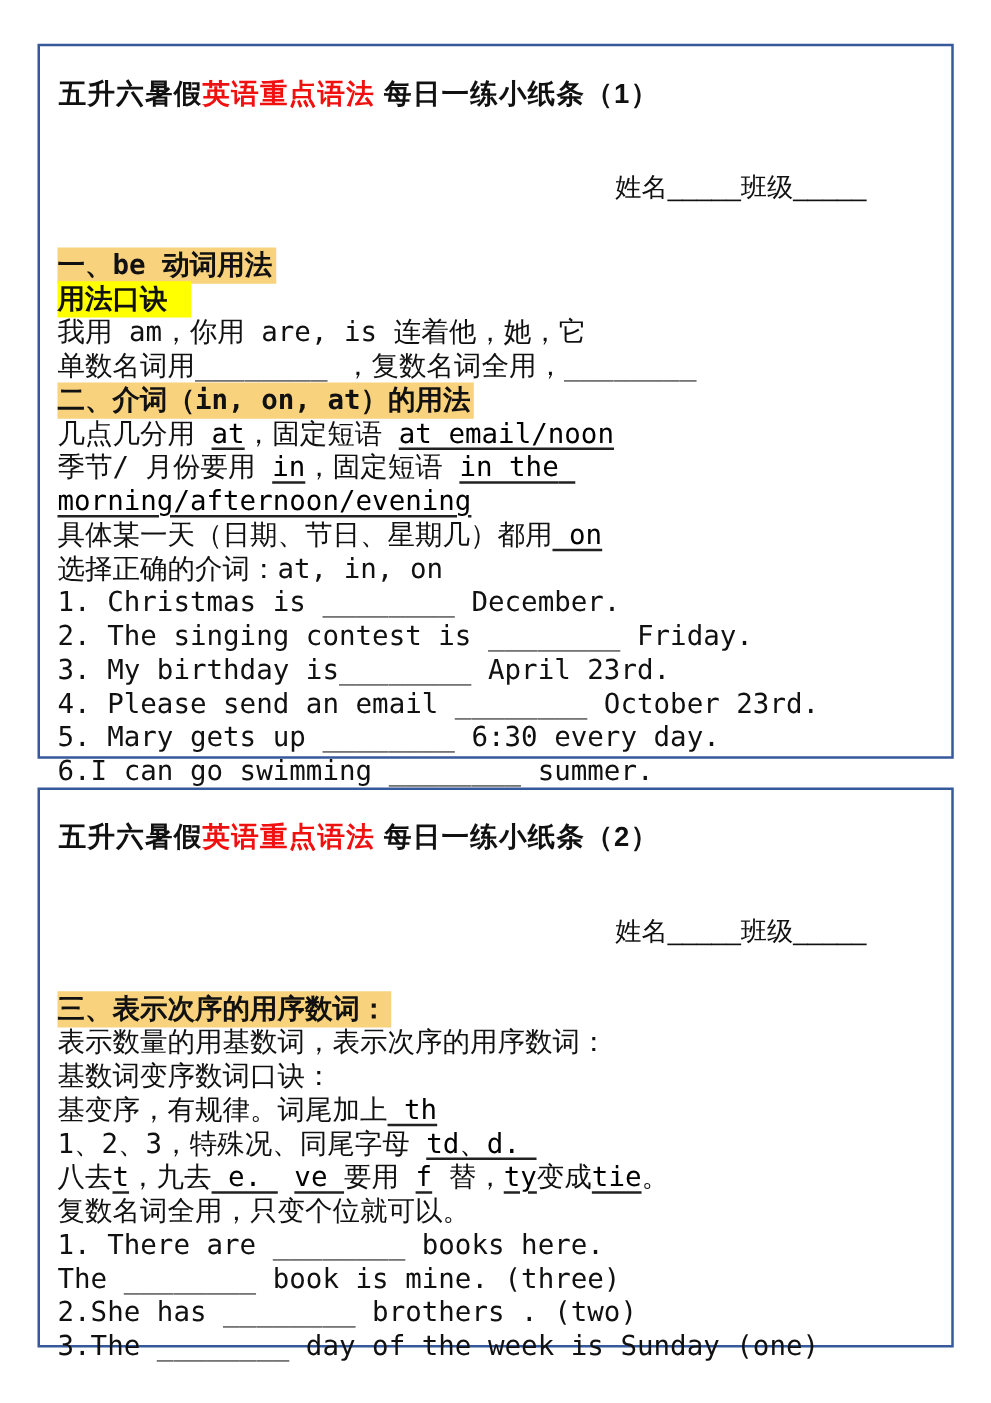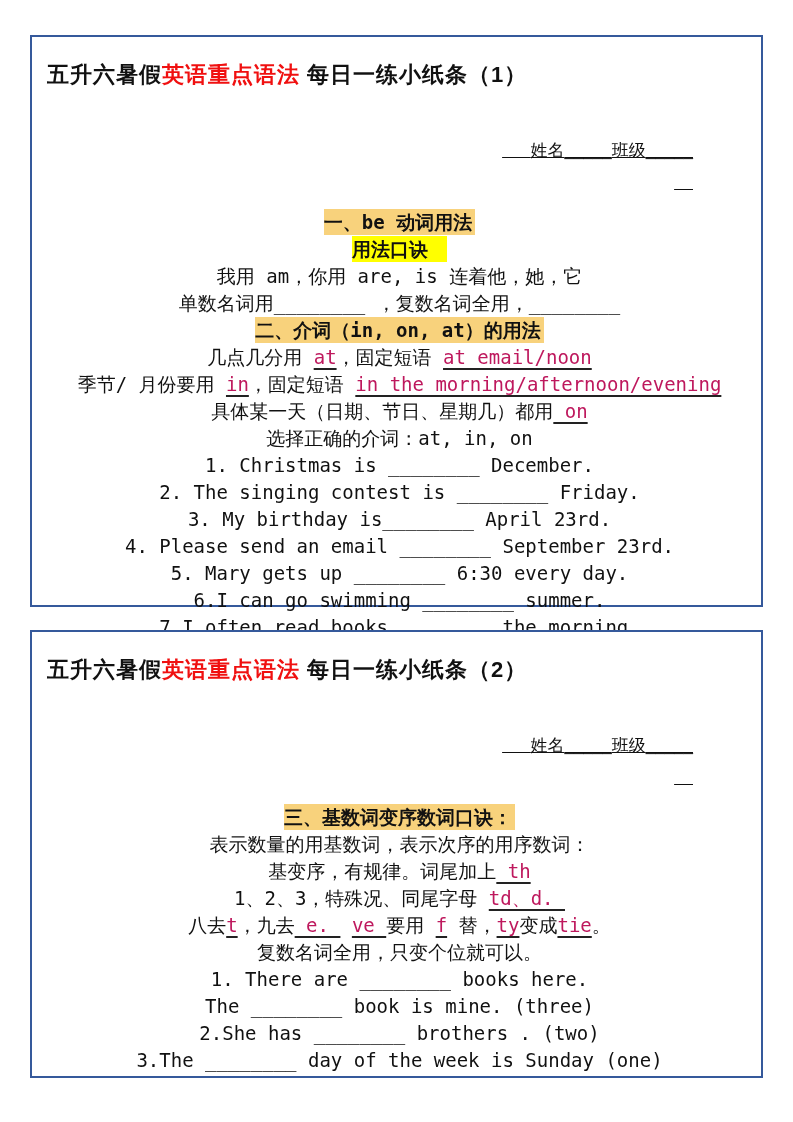--- a/index.html
+++ b/index.html
@@ -25,53 +25,50 @@
   .title{
     font-size:22px;
     font-weight:bold;
     line-height:44px;
     letter-spacing:1px;
     padding-left:3px;
     white-space:nowrap;
   }
   .title .red{color:#f01010;}
   .name-line{
-    font-size:17px;
+    font-size:21px;
     line-height:32px;
     margin-top:6px;
     text-align:right;
     padding-right:60px;
     font-weight:500;
     white-space:pre;
-    text-decoration:underline;
   }
   .lines{
-    margin-top:10px;
     font-family:"DejaVu Sans Mono","Liberation Mono",monospace;
-    font-size:19px;
+    font-size:22px;
     padding-left:2px;
-    text-align:center;
   }
   .line{
     line-height:27px;
     white-space:pre-wrap;
   }
   .seg{white-space:pre-wrap;}
   .seg.tan{
     background:#f8d27c;
     font-weight:bold;
     padding:2px 3px 2px 0;
   }
   .seg.yel{
     background:#ffff00;
     font-weight:bold;
     padding:2px 19px 2px 0;
   }
   .seg.blu{
-    color:#be185d;
+    color:#000000;
     text-decoration:underline;
     text-decoration-color:#222;
     text-decoration-thickness:1.5px;
     text-underline-offset:4px;
   }
 </style>
 </head>
 <body>
 
 <div class="card card1">
@@ -88,39 +85,40 @@
         <div class="line"><span class="seg p">我用 am，你用 are, is 连着他，她，它</span></div>
         <div class="line"><span class="seg p">单数名词用________ ，复数名词全用，________</span></div>
         <div class="line"><span class="seg tan">二、介词（in, on, at）的用法</span></div>
         <div class="line"><span class="seg p">几点几分用 </span><span class="seg blu">at</span><span class="seg p">，固定短语 </span><span class="seg blu">at email/noon</span></div>
         <div class="line"><span class="seg p">季节/ 月份要用 </span><span class="seg blu">in</span><span class="seg p">，固定短语 </span><span class="seg blu">in the morning/afternoon/evening</span></div>
         <div class="line"><span class="seg p">具体某一天（日期、节日、星期几）都用</span><span class="seg blu"> on</span></div>
         <div class="line"><span class="seg p">选择正确的介词：at, in, on</span></div>
         <div class="line"><span class="seg p">1. Christmas is ________ December.</span></div>
         <div class="line"><span class="seg p">2. The singing contest is ________ Friday.</span></div>
         <div class="line"><span class="seg p">3. My birthday is________ April 23rd.</span></div>
-        <div class="line"><span class="seg p">4. Please send an email ________ September 23rd.</span></div>
+        <div class="line"><span class="seg p">4. Please send an email ________ October 23rd.</span></div>
         <div class="line"><span class="seg p">5. Mary gets up ________ 6:30 every day.</span></div>
         <div class="line"><span class="seg p">6.I can go swimming ________ summer.</span></div>
         <div class="line"><span class="seg p">7.I often read books ________ the morning.</span></div>
       </div>
   </div>
 </div>
 
 <div class="card card2">
   <div class="card-inner">
     <div class="title">
       <span>五升六暑假</span><span class="red">英语重点语法</span><span> 每日一练小纸条（2）</span>
     </div>
     <div class="name-line">
       <span>姓名</span><span>_____</span><span>班级</span><span>_____</span>
     </div>
     <div class="lines">
-        <div class="line"><span class="seg tan">三、基数词变序数词口诀：</span></div>
+        <div class="line"><span class="seg tan">三、表示次序的用序数词：</span></div>
         <div class="line"><span class="seg p">表示数量的用基数词，表示次序的用序数词：</span></div>
+        <div class="line"><span class="seg p">基数词变序数词口诀：</span></div>
         <div class="line"><span class="seg p">基变序，有规律。词尾加上</span><span class="seg blu"> th</span></div>
         <div class="line"><span class="seg p">1、2、3，特殊况、同尾字母 </span><span class="seg blu">td、d. </span></div>
         <div class="line"><span class="seg p">八去</span><span class="seg blu">t</span><span class="seg p">，九去</span><span class="seg blu"> e. </span><span class="seg p"> </span><span class="seg blu">ve </span><span class="seg p">要用 </span><span class="seg blu">f</span><span class="seg p"> 替，</span><span class="seg blu">ty</span><span class="seg p">变成</span><span class="seg blu">tie</span><span class="seg p">。</span></div>
         <div class="line"><span class="seg p">复数名词全用，只变个位就可以。</span></div>
         <div class="line"><span class="seg p">1. There are ________ books here.</span></div>
         <div class="line"><span class="seg p">The ________ book is mine. (three)</span></div>
         <div class="line"><span class="seg p">2.She has ________ brothers . (two)</span></div>
         <div class="line"><span class="seg p">3.The ________ day of the week is Sunday (one)</span></div>
       </div>
   </div>

